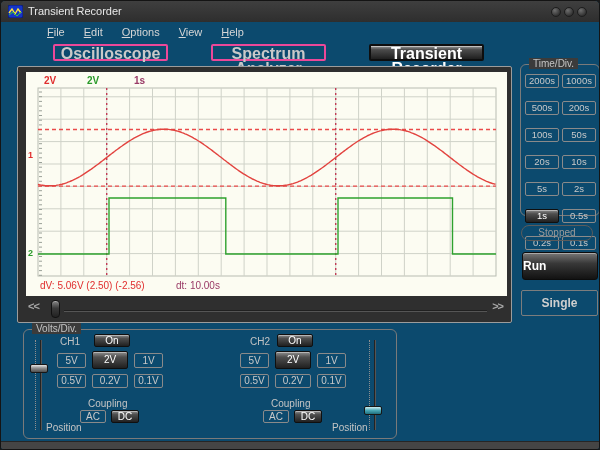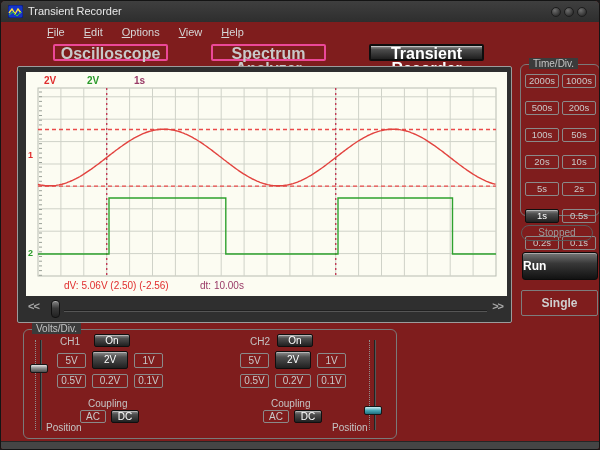--- a/index.html
+++ b/index.html
@@ -1,17 +1,17 @@
 <!DOCTYPE html>
 <html><head>
 <meta charset="utf-8">
 <style>
   * { margin:0; padding:0; box-sizing:border-box; }
   html,body { width:600px; height:450px; background:#1a1a1a; font-family:"Liberation Sans", sans-serif; }
-  .window { position:relative; width:600px; height:450px; background:#7f1d1d; border:1px solid #141414; border-radius:5px 5px 3px 3px; overflow:hidden; color:#cfcfcf;padding-left:12px; }
+  .window { position:relative; width:600px; height:450px; background:#0c4a6e; border:1px solid #141414; border-radius:5px 5px 3px 3px; overflow:hidden; color:#cfcfcf;padding-left:12px; }
 
   
   .titlebar { position:absolute; top:0; left:0; width:100%; height:21px; background:linear-gradient(#3f3f3f,#2e2e2e); }
   .app-icon { position:absolute; left:7px; top:4px; width:15px; height:13px; }
   .title-text { position:absolute; left:27px; top:4px; font-size:11px; color:#e8e8e8; }
   .win-circles { position:absolute; right:12px; top:6px; display:flex; gap:3px; }
   .circle { width:10px; height:10px; border-radius:50%; background:radial-gradient(circle at 35% 30%, #6e6e6e, #2f2f2f 75%); border:1px solid #1d1d1d; }
 
   
   .menubar { position:absolute; top:22px; left:0; width:100%; height:18px; display:flex; gap:19px; padding-left:10px; align-items:center;margin-left:36px; }
@@ -28,21 +28,21 @@
   .plot-panel { position:absolute; left:8px; top:5px; width:481px; height:224px; background:#fcfcf2; }
   .plot-panel svg { position:absolute; left:0; top:0; }
   .grid { stroke:#cfd2c8; stroke-width:1; }
   .tick { stroke:#9aa098; stroke-width:1; }
   .hcur { stroke:#ea4a4a; stroke-width:1.4; stroke-dasharray:4 3; }
   .vcur { stroke:#c23a55; stroke-width:1.4; stroke-dasharray:2 3; }
   .sq   { stroke:#2ea12e; stroke-width:1.4; fill:none; }
   .sine { stroke:#e2433f; stroke-width:1.4; fill:none; }
   .plbl { position:absolute; font-size:10px; font-weight:bold; }
   .lbl-red { color:#e02e2e; } .lbl-green { color:#2a9a2a; } .lbl-maroon { color:#993a66; }
-  .readout { position:absolute; font-size:10px;margin-left:24px; }
+  .readout { position:absolute; font-size:10px; }
 
   
   .scroll-row { position:absolute; left:0; top:231px; width:100%; height:24px; }
   .scroll-arrow { position:absolute; top:2px; font-size:11px; font-weight:bold; color:#a8a8a8; letter-spacing:-1px; }
   .scroll-groove { position:absolute; left:46px; right:24px; top:12px; height:2px; background:#202020; border-bottom:1px solid #555; }
   .scroll-thumb { position:absolute; left:33px; top:2px; width:9px; height:18px; border-radius:4px; background:linear-gradient(#888,#3a3a3a 45%,#222); border:1px solid #111; box-shadow:inset 0 1px 0 #aaa; }
 
   
   .groupbox { position:absolute; border:1px solid #7a7a7a; border-radius:6px; }
   .groupbox-title { position:absolute; top:-7px; left:8px; background:#3b3b3b; padding:0 4px; font-size:10px; color:#c4c4c4; }

